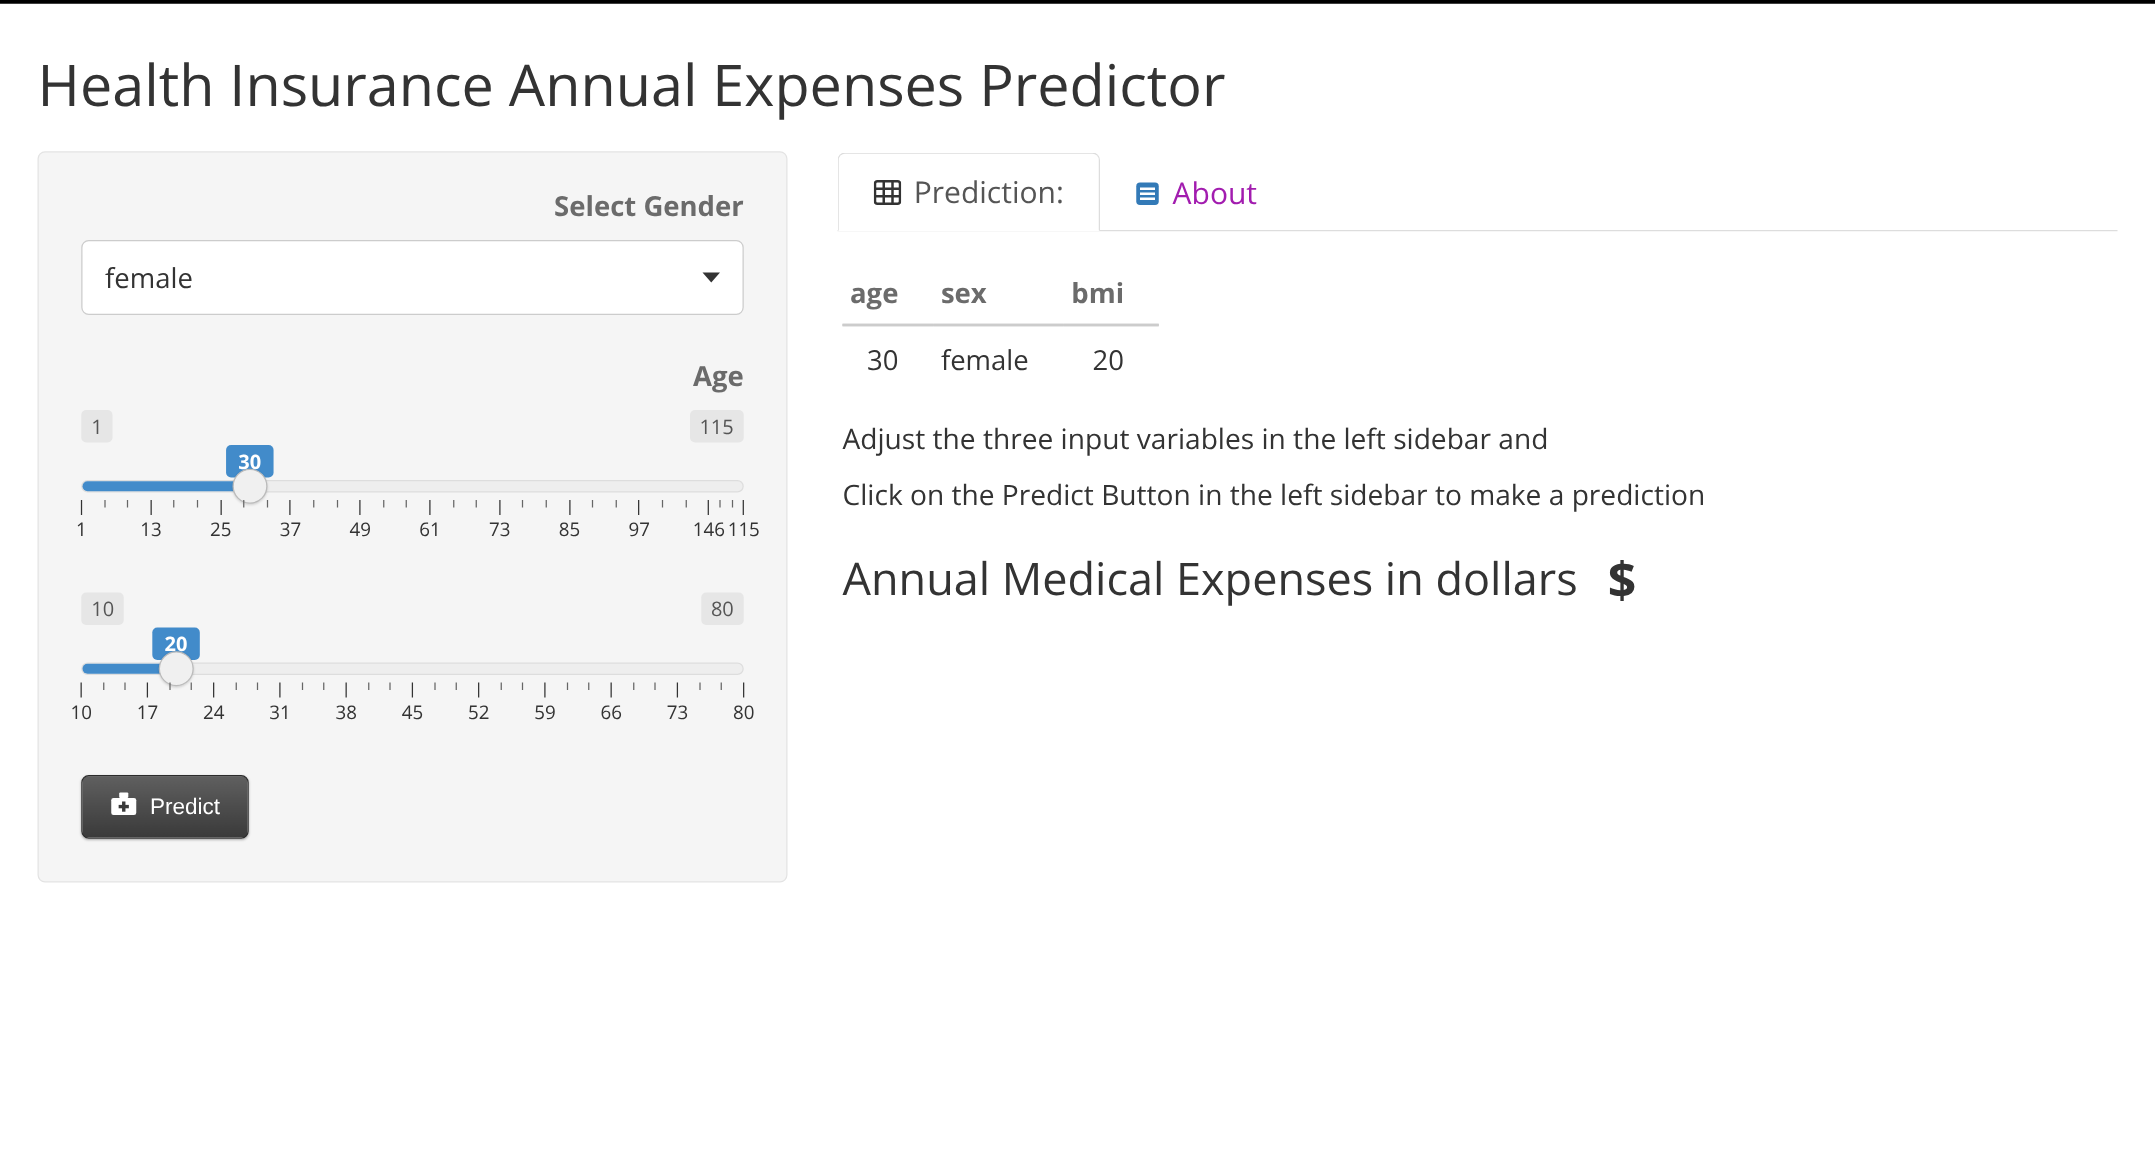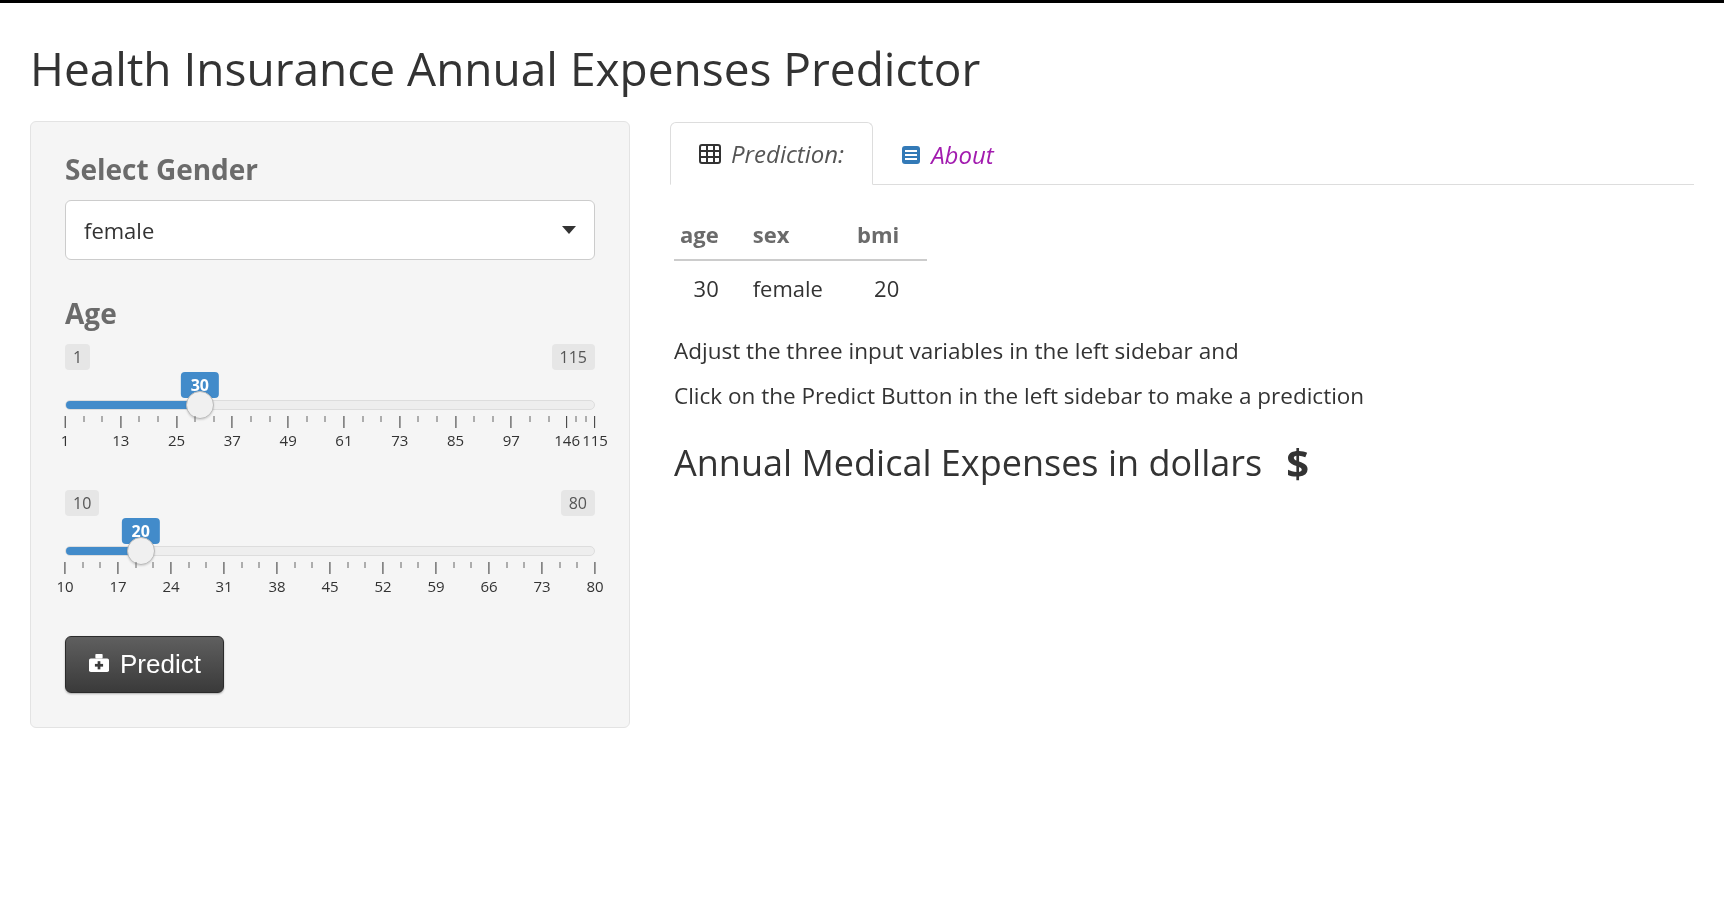--- a/index.html
+++ b/index.html
@@ -26,25 +26,26 @@
     align-items: flex-start;
   }
   .sidebar {
     flex: 0 0 600px;
     background: #f5f5f5;
     border: 1px solid #e3e3e3;
     border-radius: 6px;
     padding: 28px 34px 34px 34px;
   }
   .form-label {
-    font-size: 28px;
+    font-size: 22px;
     font-weight: 700;
     color: #6b6b6b;
     margin-bottom: 12px;
     display: block;
+    text-align: right;
   }
   .select-wrap {
     position: relative;
     margin-bottom: 34px;
   }
   .select {
     width: 100%;
     background: #fff;
     border: 1px solid #ccc;
     border-radius: 6px;
@@ -137,34 +138,33 @@
     font-size: 15px;
     color: #333;
     margin-top: 2px;
   }
   .predict-btn {
     background: linear-gradient(#5f5f5f,#3a3a3a);
     color: #fff;
     border: 1px solid #2b2b2b;
     border-radius: 6px;
     padding: 12px 22px;
-    font-size: 26px;
+    font-size: 18px;
     display: inline-flex;
     align-items: center;
     gap: 10px;
     cursor: pointer;
     box-shadow: 0 1px 2px rgba(0,0,0,0.3);
   }
   .main { flex: 1; }
   .tabs {
     display: flex;
     align-items: flex-end;
     border-bottom: 1px solid #ddd;
     gap: 0;
-    font-style: italic;
   }
   .tab {
     padding: 14px 28px;
     font-size: 24px;
     color: #555;
     display: inline-flex;
     align-items: center;
     gap: 10px;
     cursor: pointer;
     position: relative;

